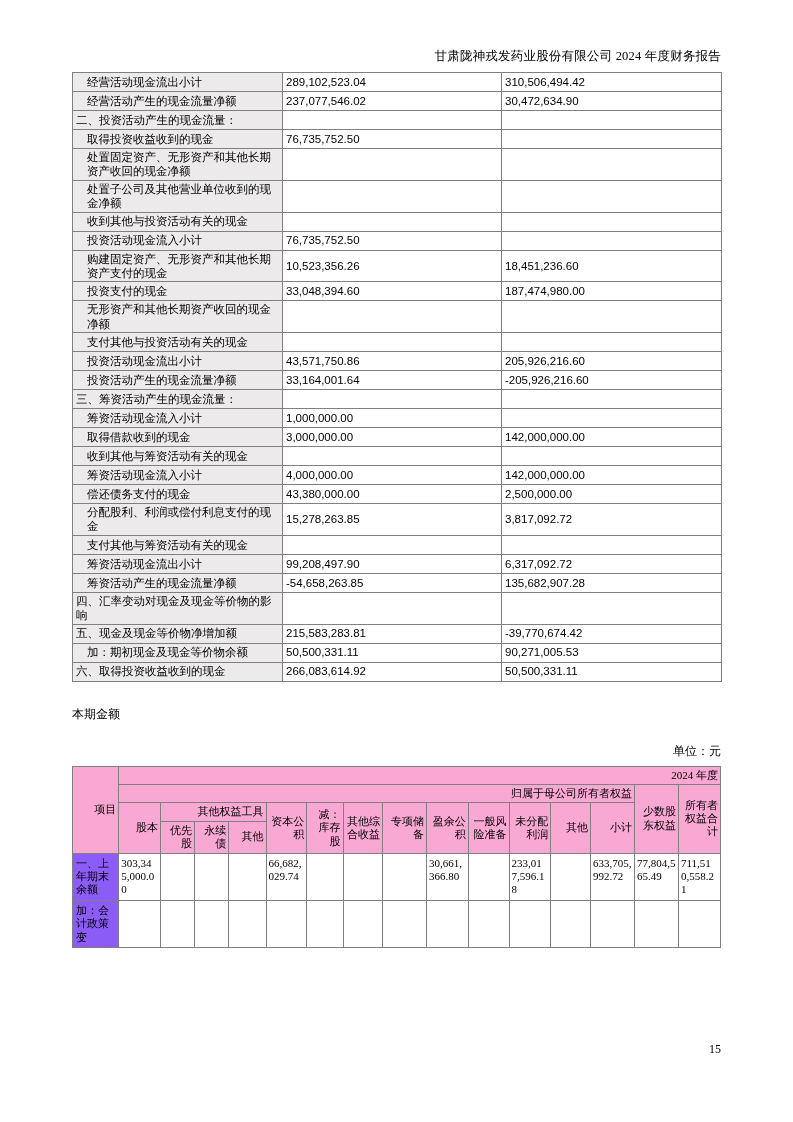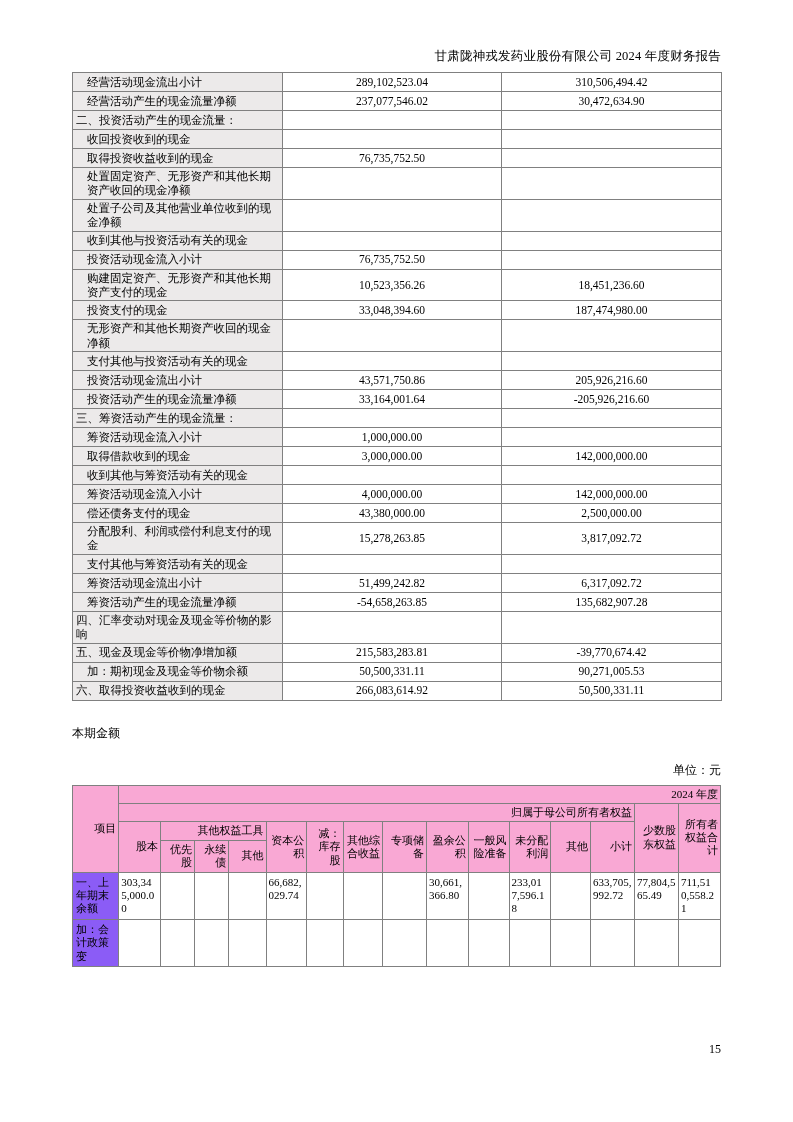--- a/index.html
+++ b/index.html
@@ -58,24 +58,24 @@
     height: 16px;
     vertical-align: middle;
     line-height: 1.25;
   }
   td.lbl {
     background: #eceaea;
     padding-left: 6px;
   }
   td.lbl.ind1 { padding-left: 14px; }
   td.num {
-    text-align: center;
+    text-align: left;
     padding-right: 6px;
     background: #ffffff;
-    font-family: Liberation Serif, serif;
+    font-family: Liberation Sans, sans-serif;
   }
   td.blank { background: #ffffff; }
 
   
   h2.section {
     font-size: 13.5px;
     font-weight: bold;
     margin: 26px 0 0 0;
     font-family: "Liberation Sans", sans-serif;
     letter-spacing: 0.3px;
@@ -152,25 +152,20 @@
             <td class="lbl ind1">经营活动产生的现金流量净额</td>
             <td class="num">237,077,546.02</td>
             <td class="num">30,472,634.90</td>
           </tr>
           <tr>
             <td class="lbl">二、投资活动产生的现金流量：</td>
             <td class="blank"></td>
             <td class="blank"></td>
           </tr>
           <tr>
-            <td class="lbl ind1">收回投资收到的现金</td>
-            <td class="blank"></td>
-            <td class="blank"></td>
-          </tr>
-          <tr>
             <td class="lbl ind1">取得投资收益收到的现金</td>
             <td class="num">76,735,752.50</td>
             <td class="blank"></td>
           </tr>
           <tr>
             <td class="lbl ind1">处置固定资产、无形资产和其他长期资产收回的现金净额</td>
             <td class="blank"></td>
             <td class="blank"></td>
           </tr>
           <tr>
@@ -253,21 +248,21 @@
             <td class="num">15,278,263.85</td>
             <td class="num">3,817,092.72</td>
           </tr>
           <tr>
             <td class="lbl ind1">支付其他与筹资活动有关的现金</td>
             <td class="blank"></td>
             <td class="blank"></td>
           </tr>
           <tr>
             <td class="lbl ind1">筹资活动现金流出小计</td>
-            <td class="num">51,499,242.82</td>
+            <td class="num">99,208,497.90</td>
             <td class="num">6,317,092.72</td>
           </tr>
           <tr>
             <td class="lbl ind1">筹资活动产生的现金流量净额</td>
             <td class="num">-54,658,263.85</td>
             <td class="num">135,682,907.28</td>
           </tr>
           <tr>
             <td class="lbl">四、汇率变动对现金及现金等价物的影响</td>
             <td class="blank"></td>

